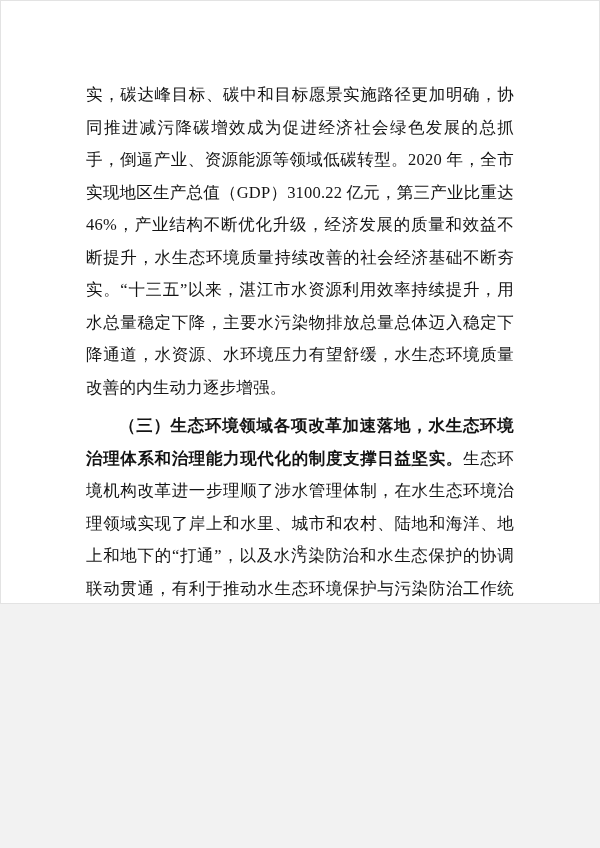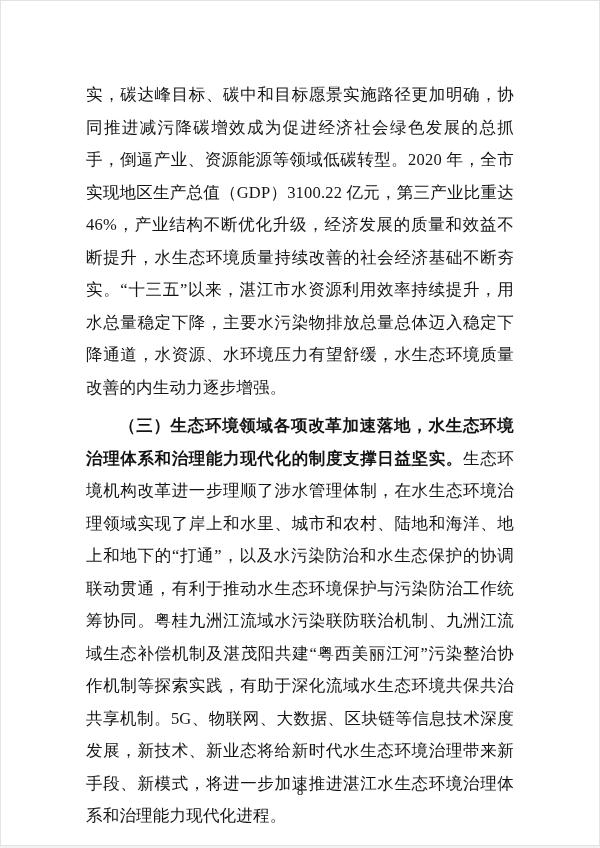--- a/index.html
+++ b/index.html
@@ -3,21 +3,21 @@
 <meta charset="utf-8">
 <style>
   html, body {
     margin: 0;
     padding: 0;
     background: #f2f2f2;
   }
   .page {
     position: relative;
     width: 600px;
-    height: 846px;
+    height: 604px;
     margin: 0 auto;
     background: #ffffff;
     border: 1px solid #e3e3e3;
     box-sizing: border-box;
     padding: 78px 85px 0 85px;
     font-family: "Liberation Serif", "DejaVu Serif", serif;
     color: #141414;
     overflow: hidden;
   }
   .para {

